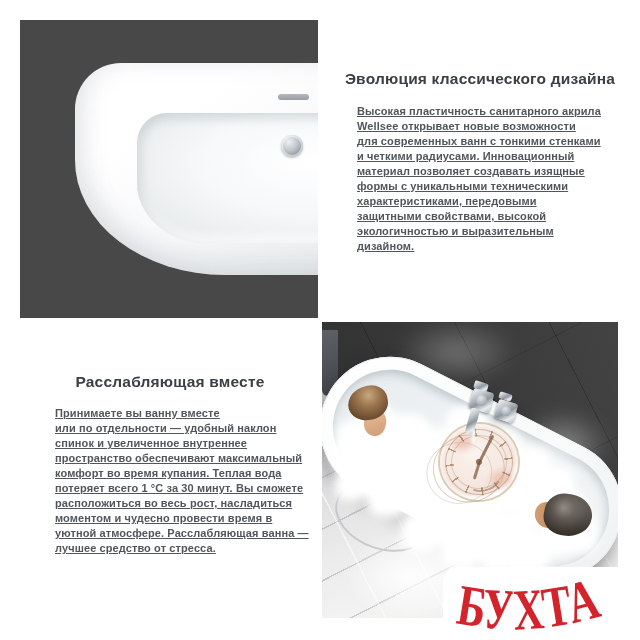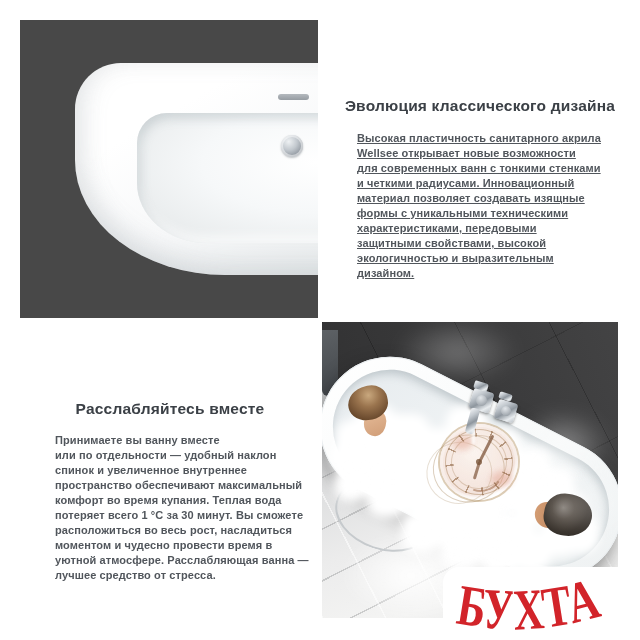--- a/index.html
+++ b/index.html
@@ -15,29 +15,29 @@
   .basin{position:absolute;left:62px;top:50px;width:288px;height:130px;
        border-radius:30px 0 0 70px / 30px 0 0 60px;
        background:radial-gradient(ellipse at 62% 38%,#ffffff 0%,#f6f8f9 45%,#e9eced 80%,#e3e7e9 100%);
        box-shadow:inset 3px 5px 11px rgba(120,135,145,.28), inset -2px -6px 12px rgba(255,255,255,.85);}
   .overflow-slot{position:absolute;left:203px;top:31px;width:31px;height:6px;border-radius:3px;
        background:linear-gradient(#b4b9be,#969ca2);}
   .jet{position:absolute;left:206px;top:72px;width:22px;height:22px;border-radius:50%;
        background:radial-gradient(circle at 35% 30%,#eef1f3 0%,#c2c8ce 40%,#8d949c 75%,#aab0b6 100%);
        box-shadow:0 1px 2px rgba(80,90,95,.35), inset 0 0 0 2px rgba(255,255,255,.5);}
   
-  .text-block{position:absolute;color:#51565c;margin-top:27px;}
+  .text-block{position:absolute;color:#51565c;}
   .tb-tr{left:320px;top:68px;width:320px;}
   .tb-bl{left:20px;top:371px;width:300px;}
   .heading{margin:0;font-size:15.5px;line-height:22px;font-weight:700;color:#3b4046;
        text-align:center;letter-spacing:.2px;}
   .body{margin:14px 0 0 0;font-size:11px;line-height:15px;font-weight:600;
        white-space:pre;letter-spacing:.1px;}
   .tb-tr .body{padding-left:37px;text-decoration:underline;}
-  .tb-bl .body{margin-top:13px;padding-left:35px;}
+  .tb-bl .body{margin-top:13px;padding-left:35px;text-decoration:underline;}
   
   .photo-br{left:322px;top:322px;width:296px;height:296px;background:#d9dadb;}
   .floor{position:absolute;inset:0;z-index:1;
      background:
        repeating-linear-gradient(63deg, rgba(255,255,255,.55) 0 1.5px, transparent 1.5px 56px),
        repeating-linear-gradient(153deg, rgba(120,122,124,.32) 0 1.5px, transparent 1.5px 46px),
        linear-gradient(160deg,#c2c4c5 0%,#d9dadb 35%,#ececec 60%,#f4f4f3 80%,#e4e4e4 100%);}
   .floor-glow{position:absolute;left:-6px;top:196px;width:190px;height:115px;z-index:2;
      background:radial-gradient(closest-side,rgba(255,255,255,.95),rgba(255,255,255,0) 75%);filter:blur(6px);}
   .floor-shadow{position:absolute;right:-24px;bottom:-14px;width:170px;height:170px;z-index:2;
@@ -163,21 +163,21 @@
 и четкими радиусами. Инновационный
 материал позволяет создавать изящные
 формы с уникальными техническими
 характеристиками, передовыми
 защитными свойствами, высокой
 экологичностью и выразительным
 дизайном.</div>
   </section>
 
   <section class="text-block tb-bl">
-    <h2 class="heading">Расслабляйтесь вместе</h2>
+    <h2 class="heading">Расслабляющая вместе</h2>
     <div class="body">Принимаете вы ванну вместе
 или по отдельности — удобный наклон
 спинок и увеличенное внутреннее
 пространство обеспечивают максимальный
 комфорт во время купания. Теплая вода
 потеряет всего 1 °C за 30 минут. Вы сможете
 расположиться во весь рост, насладиться
 моментом и чудесно провести время в
 уютной атмосфере. Расслабляющая ванна —
 лучшее средство от стресса.</div>

